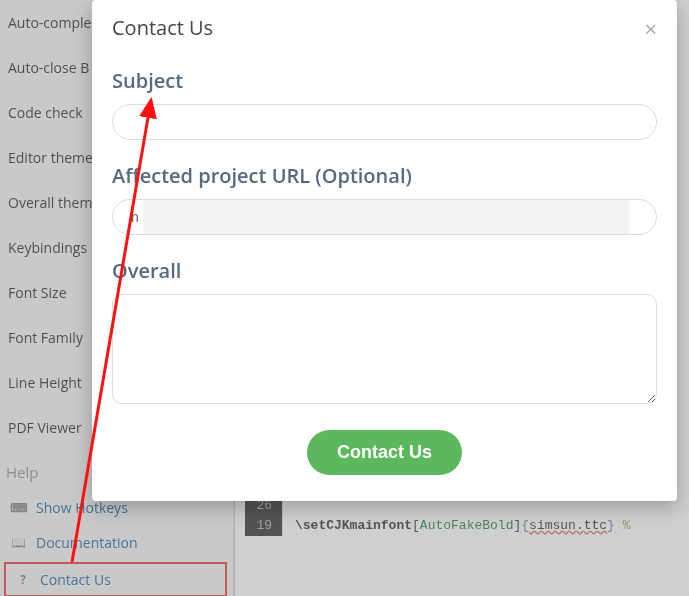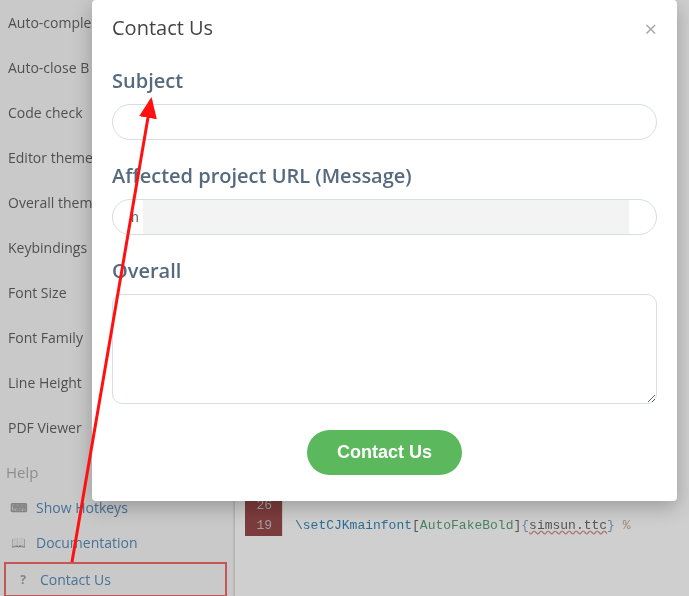--- a/index.html
+++ b/index.html
@@ -81,35 +81,35 @@
     .code-line {
       display: flex;
       align-items: flex-start;
       line-height: 20px;
     }
     .line-no {
       width: 38px;
       text-align: right;
       padding-right: 10px;
       color: #b8b8b8;
-      background: #7f1d1d;
+      background: #404040;
       border-right: 1px solid #e2e2e2;
       flex-shrink: 0;
     }
     .code-txt {
       padding-left: 12px;
       white-space: pre-wrap;
       word-break: break-all;
       color: #444;
       flex: 1;
       padding-right: 12px;
     }
     .tok-key { color: #338855; }
     .tok-brace { color: #678cb1; }
-    .tok-cmd { color: #0369a1; }
+    .tok-cmd { color: #404040; font-weight: bold; }
     .tok-comment { color: #b39a6a; }
     .tok-underline { text-decoration: underline wavy #c77; }
     .grip {
       position: absolute;
       right: 6px;
       top: 4px;
       color: #bdbdbd;
       font-size: 18px;
       letter-spacing: -2px;
     }
@@ -249,21 +249,21 @@
 
 <div class="modal">
   <div class="modal-header">
     <div class="modal-title">Contact Us</div>
     <div class="close">×</div>
   </div>
 
   <div class="form-label">Subject</div>
   <input class="form-input" type="text" value="" style="">
 
-  <div class="form-label">Affected project URL (Message)</div>
+  <div class="form-label">Affected project URL (Optional)</div>
   <input class="form-input url-input" type="text" value="h" style="">
 
   <div class="form-label">Overall</div>
   <textarea class="form-textarea" style=""></textarea>
 
   <div class="submit-row">
     <button class="submit-btn">Contact Us</button>
   </div>
 </div>
 

